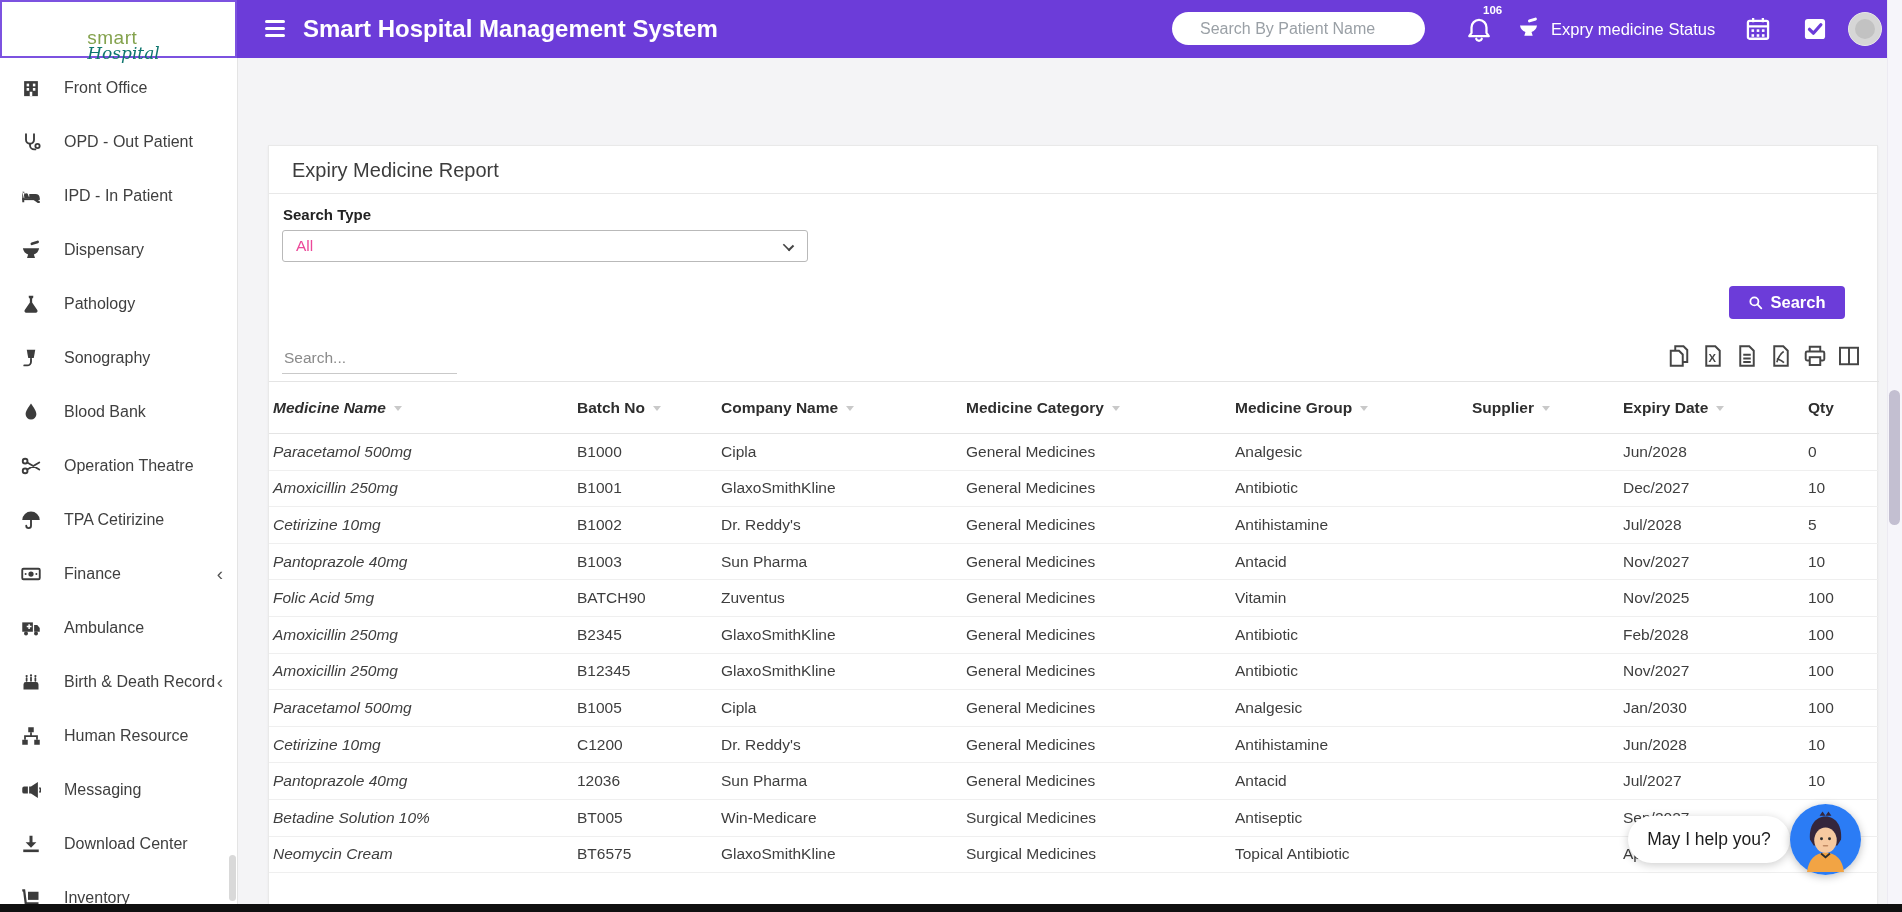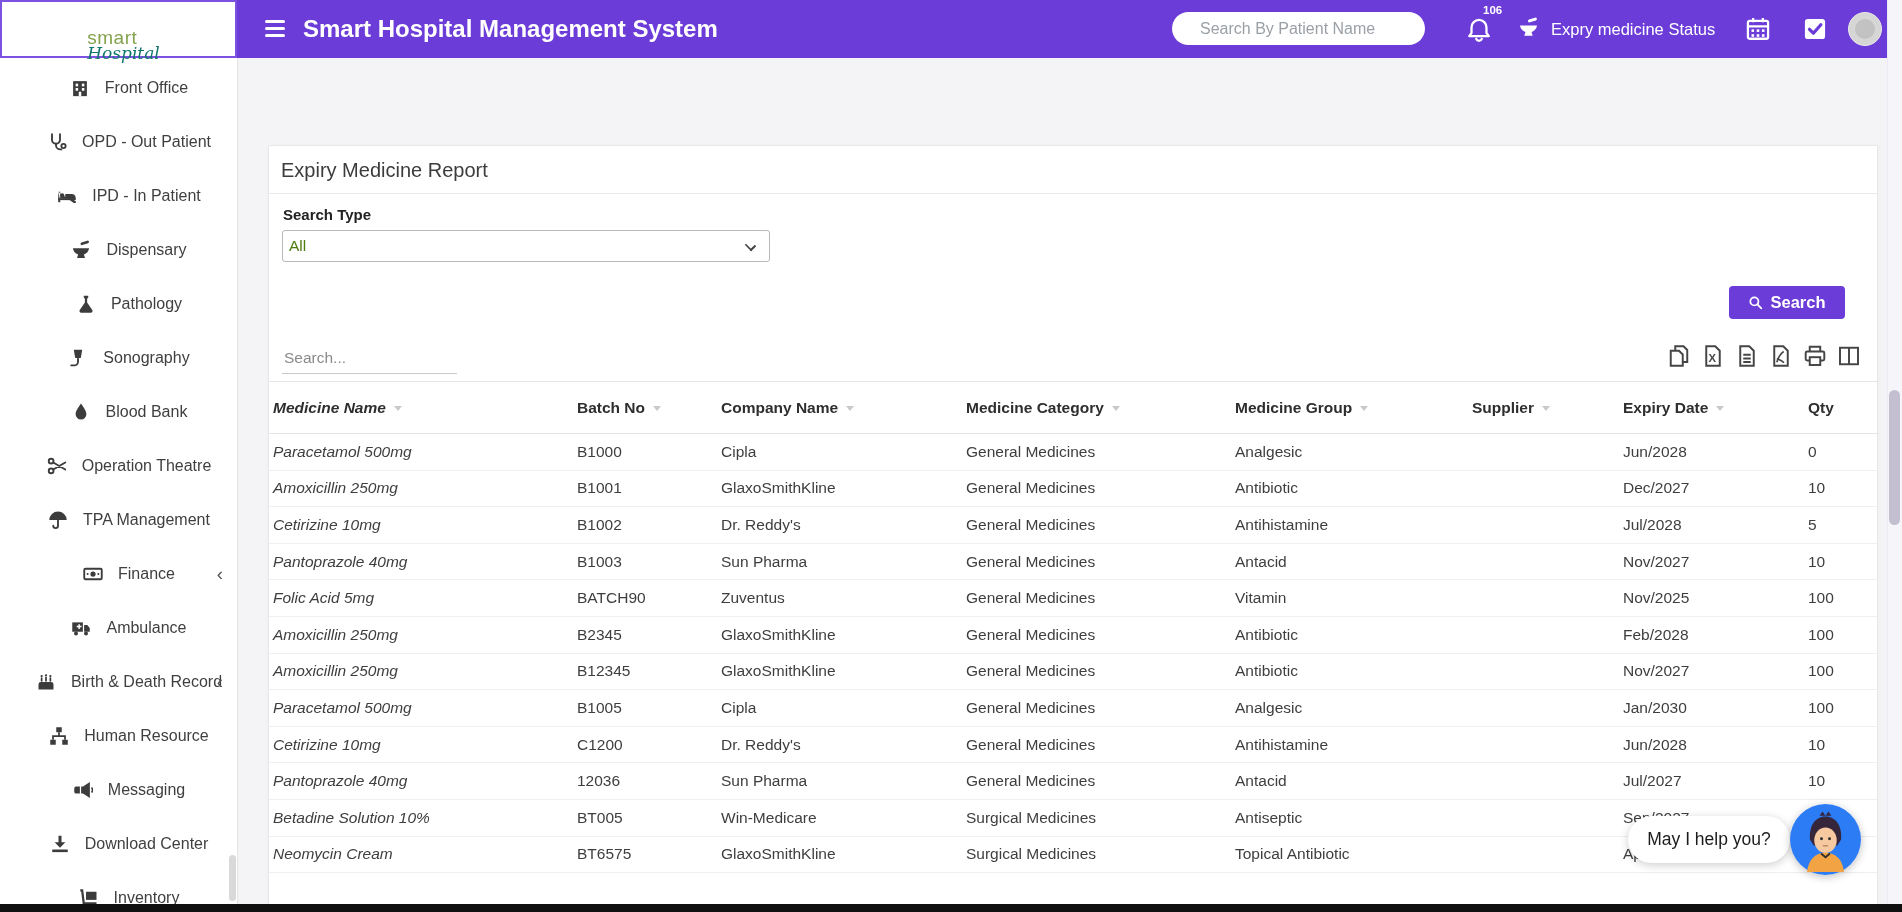--- a/index.html
+++ b/index.html
@@ -34,37 +34,37 @@
   .expiry-status { position:absolute; left:1518px; top:0; height:58px; display:flex; align-items:center;
     gap:12px; color:#fff; font-size:16.5px; cursor:pointer; }
   .cal-wrap { left:1745px; top:16px; width:26px; height:26px; }
   .task-wrap { left:1802px; top:16px; width:26px; height:26px; }
   .avatar { position:absolute; left:1848px; top:12px; width:34px; height:34px; border-radius:50%;
     background:#d6d6d6; border:1px solid #e8e8e8; cursor:pointer; display:flex; align-items:center; justify-content:center; }
   .avatar .inner { width:20px; height:20px; border-radius:50%; background:#c2c2c2; }
   
   .sidebar { position:absolute; left:0; top:58px; width:238px; bottom:8px; background:#fff;
     border-right:1px solid #e4e4e4; padding-top:3px; z-index:2; }
-  .side-item { height:54px; display:flex; align-items:center; padding-left:21px; gap:15px;
-    font-size:16px; color:#3f3f3f; position:relative; cursor:pointer; white-space:nowrap;justify-content:center; }
+  .side-item { height:54px; display:flex; align-items:center; padding-left:21px; gap:23px;
+    font-size:16px; color:#3f3f3f; position:relative; cursor:pointer; white-space:nowrap; }
   .side-item .icon { width:20px; height:20px; color:#3c3c3c; flex:0 0 20px; }
   .side-item .icon svg { width:20px; height:20px; display:block; }
   .side-caret { position:absolute; right:14px; font-size:19px; color:#555; font-weight:400; }
   .sidebar-thumb { position:absolute; right:1px; bottom:3px; width:7px; height:46px;
     background:#d9d9d9; border-radius:4px; }
   
   .main { position:absolute; left:238px; top:58px; right:15px; bottom:8px; background:#f4f4f6; }
   .card { position:absolute; left:30px; top:87px; width:1610px; height:762px; background:#fff;
     border:1px solid #e9e9e9; box-shadow:0 1px 2px rgba(0,0,0,.06); }
-  .card-title { height:48px; line-height:48px; padding-left:12px; font-size:20px; color:#3c3c3c;
+  .card-title { height:48px; line-height:48px; padding-left:23px; font-size:20px; color:#3c3c3c;
     border-bottom:1px solid #e8e8e8; }
   .filter-label { position:absolute; left:14px; top:60px; font-size:15px; font-weight:700; color:#222; }
-  .select { position:absolute; left:13px; top:84px; width:488px; height:32px; border:1px solid #b9b9b9;
-    border-radius:3px; background:#fff; display:flex; align-items:center; padding-left:6px;
-    font-size:15.5px; color:#4d7c0f; cursor:pointer; }
+  .select { position:absolute; left:13px; top:84px; width:526px; height:32px; border:1px solid #b9b9b9;
+    border-radius:3px; background:#fff; display:flex; align-items:center; padding-left:13px;
+    font-size:15.5px; color:#ec4899; cursor:pointer; }
   .select .chev { position:absolute; right:14px; top:10px; width:9px; height:9px;
     border-right:2px solid #444; border-bottom:2px solid #444; transform:rotate(45deg) scale(1,.8); }
   .search-btn { position:absolute; right:32px; top:140px; width:116px; height:33px; background:#6c3cd9;
     border:0; border-radius:4px; color:#fff; font-size:16.5px; font-weight:700; cursor:pointer;
     display:flex; align-items:center; justify-content:center; gap:7px; font-family:inherit; }
   .search-btn svg { width:15px; height:15px; }
   .tbl-filter { position:absolute; left:13px; top:200px; width:175px; }
   .tbl-filter input { width:100%; border:0; border-bottom:1px solid #c9c9c9; outline:none;
     font-size:15.5px; padding:3px 2px 6px; color:#555; font-family:inherit; }
   .tbl-filter input::placeholder { color:#8a8a8a; }
@@ -258,21 +258,21 @@
         </span>
         <span>Operation Theatre</span>
       </div>
       <div class="side-item">
         <span class="icon">
           <svg viewBox="0 0 16 16" width="20" height="20">
             <path fill="currentColor" d="M8 1.2A7 7 0 0 1 15 8H1a7 7 0 0 1 7-6.8z"></path>
             <path fill="none" stroke="currentColor" stroke-width="1.5" stroke-linecap="round" d="M8 8v4.6a1.9 1.9 0 0 1-3.8 0"></path>
           </svg>
         </span>
-        <span>TPA Management</span>
+        <span>TPA Cetirizine</span>
       </div>
       <div class="side-item">
         <span class="icon">
           <svg viewBox="0 0 16 16" width="20" height="20">
             <rect x="1" y="3.8" width="14" height="8.4" rx="1" fill="none" stroke="currentColor" stroke-width="1.5"></rect>
             <circle cx="8" cy="8" r="2.1" fill="currentColor"></circle>
             <circle cx="3.7" cy="8" r=".8" fill="currentColor"></circle>
             <circle cx="12.3" cy="8" r=".8" fill="currentColor"></circle>
           </svg>
         </span>

